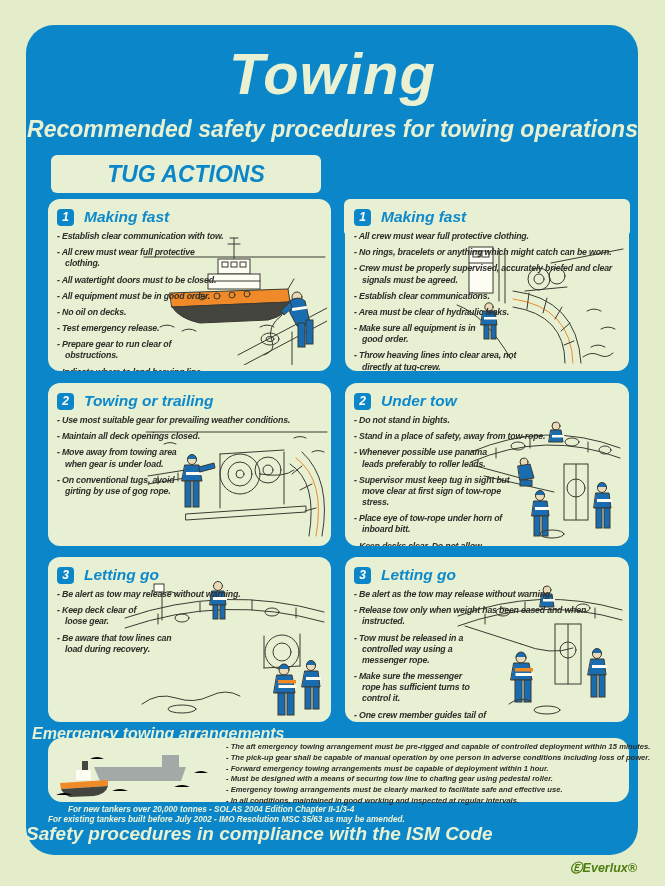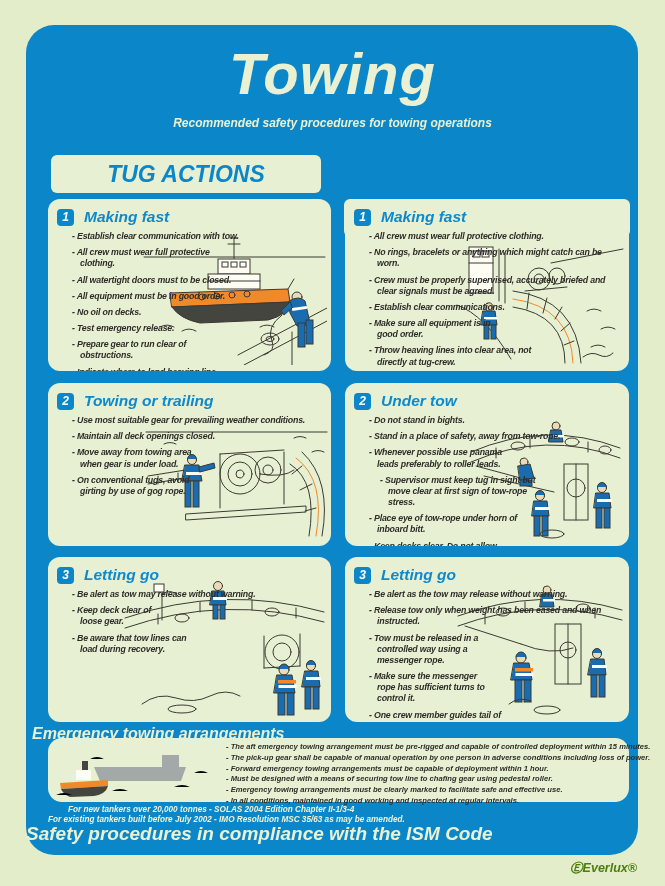--- a/index.html
+++ b/index.html
@@ -3,36 +3,36 @@
 <meta charset="utf-8">
 <style>
   html,body{margin:0;padding:0;background:#ffffff;}
   .poster{position:relative;width:665px;height:886px;background:#e3edc9;
           font-family:"Liberation Sans",sans-serif;overflow:hidden;font-style:italic;}
   .blue-rect{position:absolute;left:26px;top:25px;width:612px;height:830px;
              background:#0b87c9;border-radius:28px;}
   .title{position:absolute;left:0;right:0;top:40px;text-align:center;color:#e9f1d2;
          font-size:58px;font-weight:bold;letter-spacing:1px;}
   .subtitle{position:absolute;left:0;right:0;top:116px;text-align:center;color:#e9f1d2;
-            font-size:12px;font-weight:bold;}
+            font-size:23px;font-weight:bold;}
   .pill{position:absolute;top:155px;height:38px;background:#e7f0d3;border-radius:6px;
         color:#0b87c9;font-weight:bold;font-size:23px;text-align:center;line-height:38px;}
   .pill-tug{left:51px;width:270px;}
   .pill-ship{left:344px;width:286px;margin-top:44px;}
   .panel{position:absolute;background:#e7f0d3;border-radius:12px;overflow:hidden;}
   .col-l{left:48px;width:283px;}
   .col-r{left:345px;width:284px;}
   .row1{top:199px;height:172px;}
   .row2{top:383px;height:163px;}
   .row3{top:557px;height:165px;}
   .panel-head{display:flex;align-items:center;gap:10px;margin:9px 0 5px 9px;position:relative;z-index:2;}
   .badge{width:17px;height:17px;background:#0b87c9;border-radius:4px;color:#ffffff;
          font-size:12px;font-weight:bold;display:flex;align-items:center;justify-content:center;flex:0 0 auto;}
   .panel-title{color:#0e89cc;font-size:15.5px;font-weight:bold;}
-  .bullets{list-style:none;margin:0;padding:0 4px 0 24px;position:relative;z-index:2;}
+  .bullets{list-style:none;margin:0;padding:0 4px 0 9px;position:relative;z-index:2;}
   .bullets li{font-size:8.8px;font-weight:bold;color:#2e2d29;line-height:1.27;
               letter-spacing:-0.2px;margin-bottom:5px;padding-left:8px;text-indent:-8px;}
   .bullets li::before{content:"- ";}
   .illus{position:absolute;z-index:1;}
   .illus svg path,.illus svg rect,.illus svg circle,.illus svg ellipse,.illus svg line
         {stroke:#3b3a32;stroke-width:1;fill:none;stroke-linecap:round;}
   .fO{fill:#f08a28 !important;} .fB{fill:#1a6cb0 !important;} .fW{fill:#fdfdf4 !important;}
   .fD{fill:#454540 !important;} .fS{fill:#ecd9b7 !important;} .fG{fill:#a2a9a6 !important;}
   .sO{stroke:#f08a28 !important;} .nS{stroke:none !important;}
   .il-tug1{right:4px;bottom:6px;width:185px;height:130px;}
@@ -124,20 +124,21 @@
   <div class="panel col-r row1">
     <div class="panel-head">
       <span class="badge">1</span>
       <span class="panel-title">Making fast</span>
     </div>
     <ul class="bullets">
       <li>All crew must wear full protective clothing.</li>
       <li>No rings, bracelets or anything which might catch can be worn.</li>
       <li>Crew must be properly supervised, accurately briefed and clear signals must be agreed.</li>
       <li>Establish clear communications.</li>
+      <li>Area must be clear of hydraulic leaks.</li>
       <li style="max-width:133px;">Make sure all equipment is in good order.</li>
       <li style="max-width:165px;">Throw heaving lines into clear area, not directly at tug-crew.</li>
     </ul>
     <div class="illus il-ship1">
       <svg viewBox="0 0 170 124" width="170" height="124">
         <rect class="fW" x="14" y="6" width="24" height="46"></rect>
         <rect x="18" y="10" width="7" height="6"></rect>
           <rect x="27" y="10" width="7" height="6"></rect>
           <line x1="14" y1="22" x2="38" y2="22"></line>
         <line x1="44" y1="8" x2="44" y2="60"></line>
@@ -219,21 +220,21 @@
 
   <div class="panel col-r row2">
     <div class="panel-head">
       <span class="badge">2</span>
       <span class="panel-title">Under tow</span>
     </div>
     <ul class="bullets">
       <li>Do not stand in bights.</li>
       <li>Stand in a place of safety, away from tow-rope.</li>
       <li style="max-width:133px;">Whenever possible use panama leads preferably to roller leads.</li>
-      <li style="max-width:152px;margin-left:11px;">Supervisor must keep tug in sight but move clear at first sign of tow-rope stress.</li>
+      <li style="max-width:152px;">Supervisor must keep tug in sight but move clear at first sign of tow-rope stress.</li>
       <li style="max-width:148px;">Place eye of tow-rope under horn of inboard bitt.</li>
       <li style="max-width:140px;">Keep decks clear. Do not allow ropes to tangle.</li>
     </ul>
     <div class="illus il-ship2">
       <svg viewBox="0 0 155 134" width="155" height="134">
         <path d="M3 46 Q78 14 152 42"></path>
           <path d="M3 56 Q78 24 152 52"></path>
         <line x1="28" y1="42" x2="28" y2="52"></line>
           <line x1="62" y1="32" x2="62" y2="42"></line>
           <line x1="120" y1="36" x2="120" y2="46"></line>

